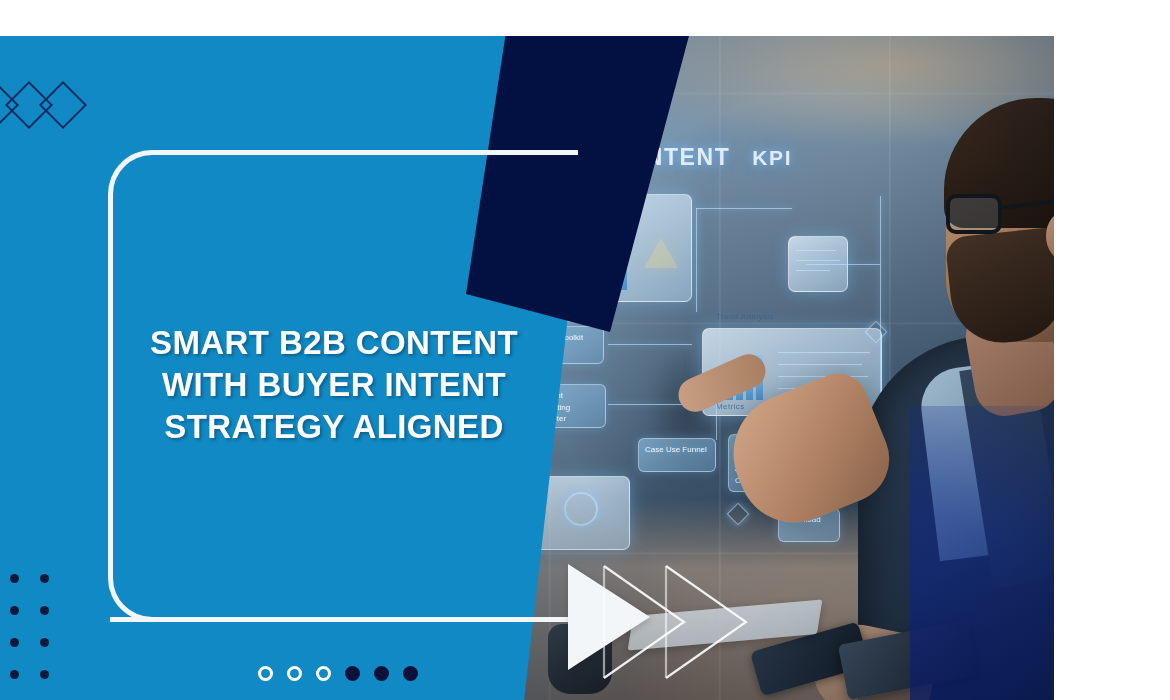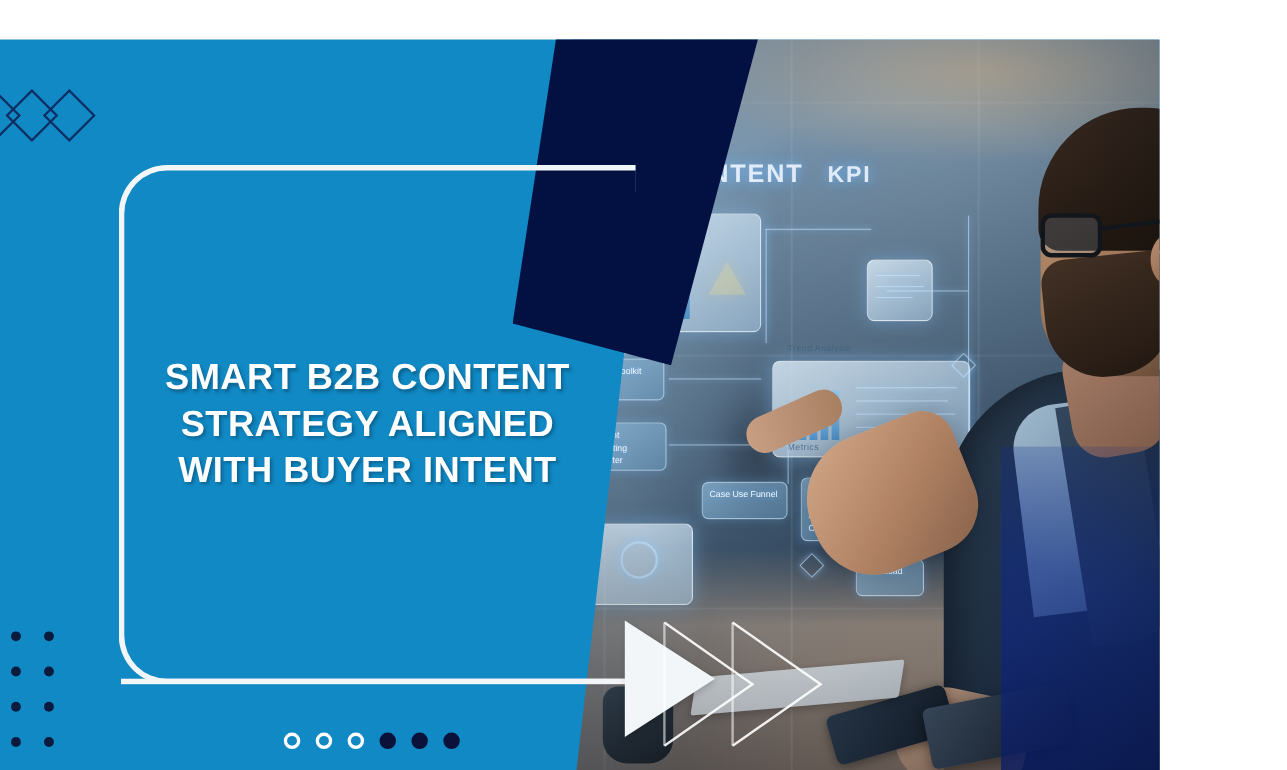--- a/index.html
+++ b/index.html
@@ -423,22 +423,22 @@
       <div class="dot"></div>
     <div class="dot"></div>
       <div class="dot"></div>
   </div>
 
   <div class="frame"></div>
   <div class="shaft"></div>
 
   <div class="headline">
     <span>SMART B2B CONTENT</span>
+    <span>WITH BUYER INTENT</span>
     <span>STRATEGY ALIGNED</span>
-    <span>WITH BUYER INTENT</span>
   </div>
 
   <div class="arrow-solid"></div>
   <div class="arrow-out" style="left:600px; top:524px;">
     <svg width="190" height="124" viewBox="0 0 190 124" fill="none">
       <path d="M4 6 L84 62 L4 118" stroke="#ffffff" stroke-width="2.2" fill="none" opacity="0.9"></path>
       <path d="M4 6 L4 118" stroke="#ffffff" stroke-width="2.2" fill="none" opacity="0.55"></path>
       <path d="M66 6 L146 62 L66 118" stroke="#ffffff" stroke-width="2.2" fill="none" opacity="0.9"></path>
       <path d="M66 6 L66 118" stroke="#ffffff" stroke-width="2.2" fill="none" opacity="0.55"></path>
     </svg>

